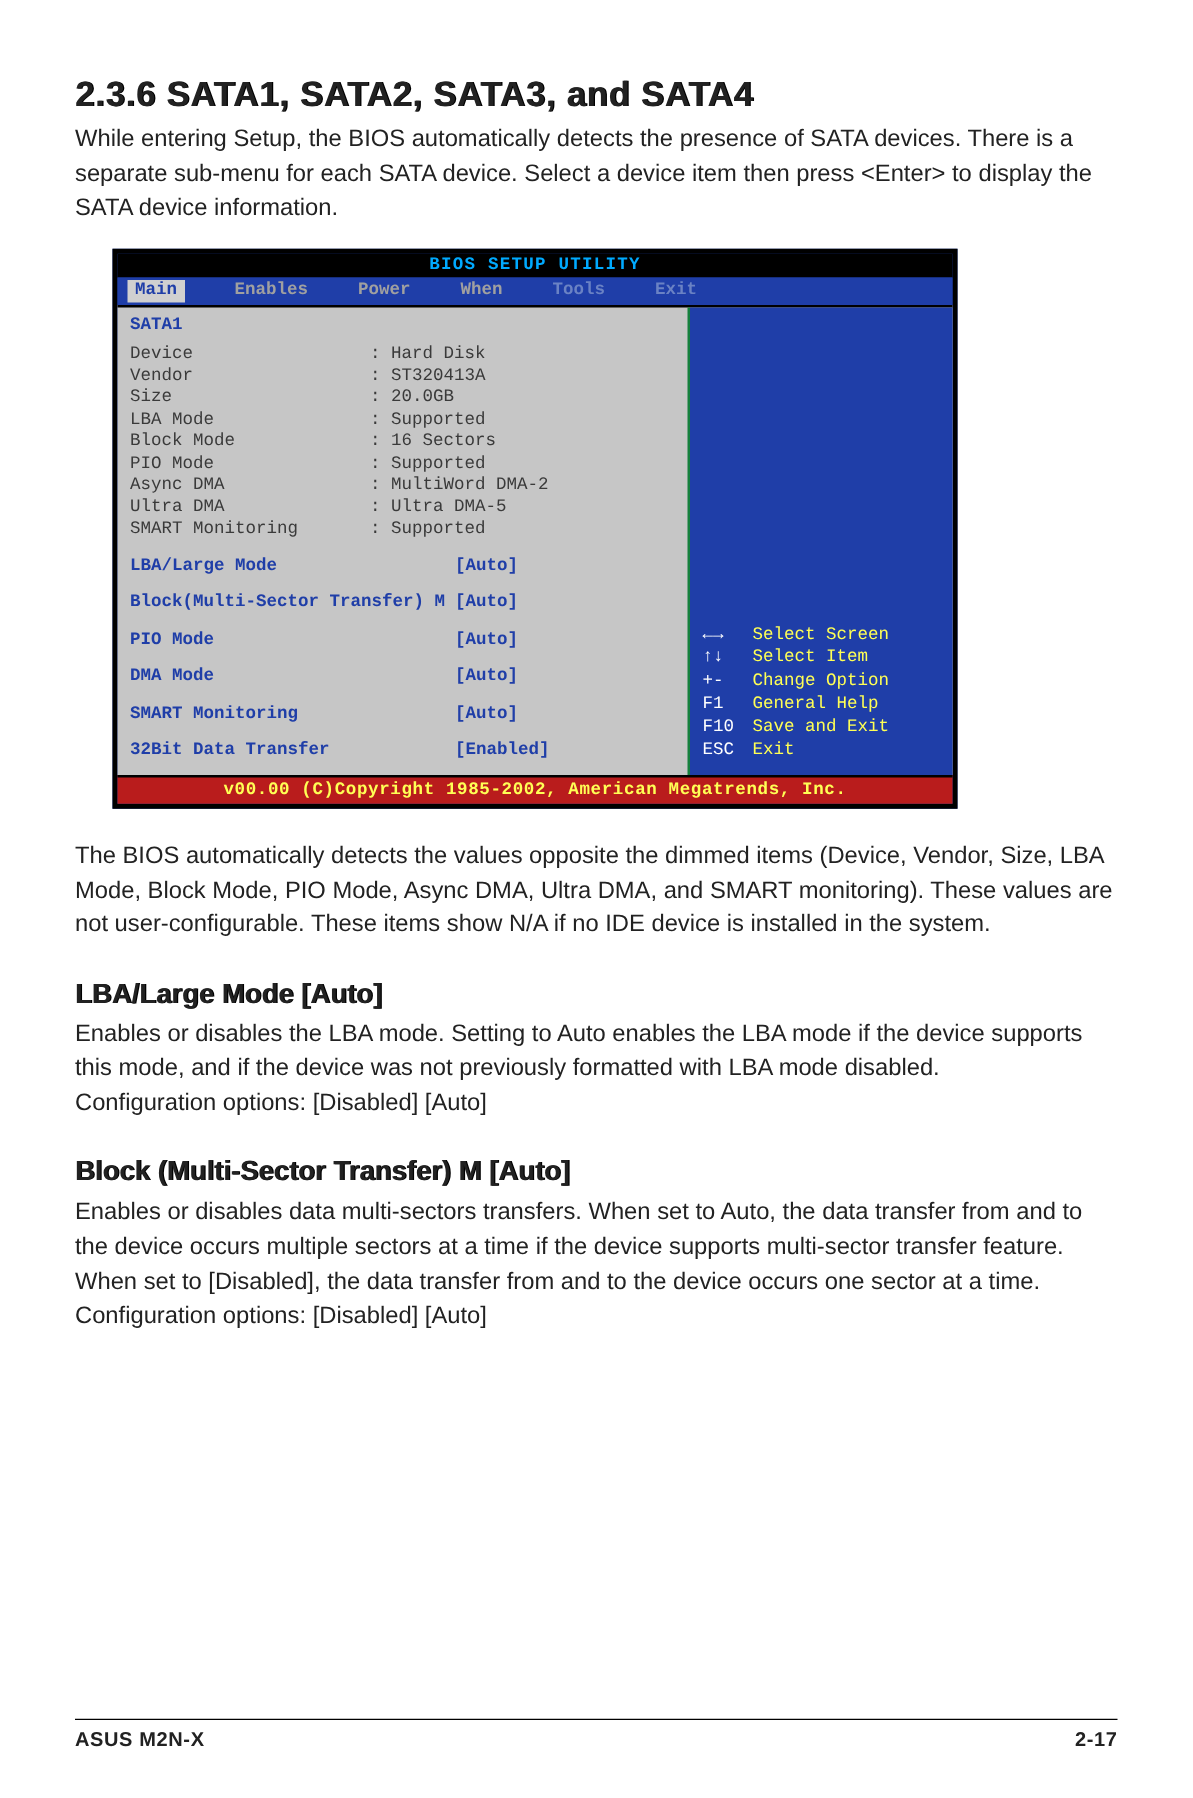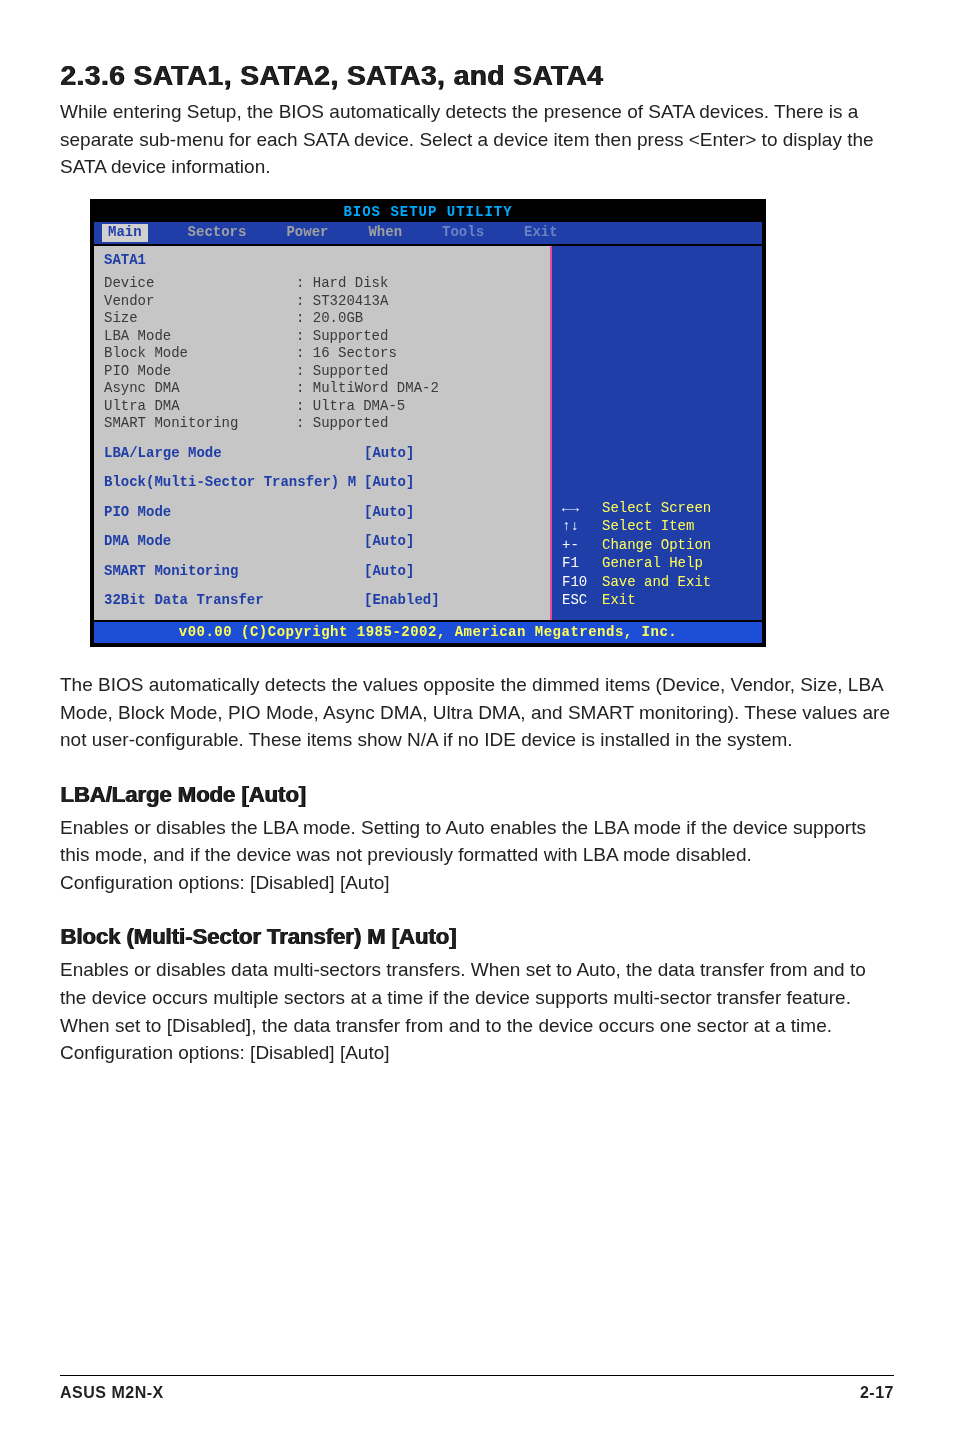--- a/index.html
+++ b/index.html
@@ -64,21 +64,21 @@
   .bios-menubar .dim { color: #6a82c4; }
   .bios-body {
     display: flex;
     background: #c6c6c6;
     border-top: 2px solid #000;
   }
   .bios-main {
     flex: 1;
     padding: 6px 10px 10px 10px;
     color: #3a3a3a;
-    border-right: 2px solid #ec4899;
+    border-right: 2px solid #15803d;
   }
   .bios-side {
     width: 210px;
     background: #1f3ea8;
     color: #fff;
     padding: 6px 10px 10px 10px;
     display: flex;
     flex-direction: column;
     justify-content: flex-end;
   }
@@ -94,21 +94,21 @@
   .bios-kv .colon::before { content: ": "; }
   .bios-settings {
     display: grid;
     grid-template-columns: 260px 1fr;
     margin-top: 12px;
     color: #1f3ea8;
     font-weight: 700;
   }
   .bios-settings .val { color: #1f3ea8; }
   .bios-footer {
-    background: #1d4ed8;
+    background: #b91c1c;
     color: #ffff55;
     text-align: center;
     padding: 2px 0;
     font-weight: 700;
     border-top: 2px solid #000;
     letter-spacing: 0.5px;
   }
   
   .page-footer {
     position: absolute;
@@ -127,21 +127,21 @@
 </head>
 <body>
 
 <h1 class="section-heading">2.3.6   SATA1, SATA2, SATA3, and SATA4</h1>
 <p class="body-text">While entering Setup, the BIOS automatically detects the presence of SATA devices. There is a separate sub-menu for each SATA device. Select a device item then press &lt;Enter&gt; to display the SATA device information.</p>
 
 <div class="bios-box">
   <div class="bios-title">BIOS SETUP UTILITY</div>
   <div class="bios-menubar">
     <span class="active">Main</span>
-    <span>Sectors</span>
+    <span>Enables</span>
     <span>Power</span>
     <span>When</span>
     <span class="dim">Tools</span>
     <span class="dim">Exit</span>
   </div>
   <div class="bios-body">
     <div class="bios-main">
       <div class="bios-section-title">SATA1</div>
 
       <div class="bios-kv">

